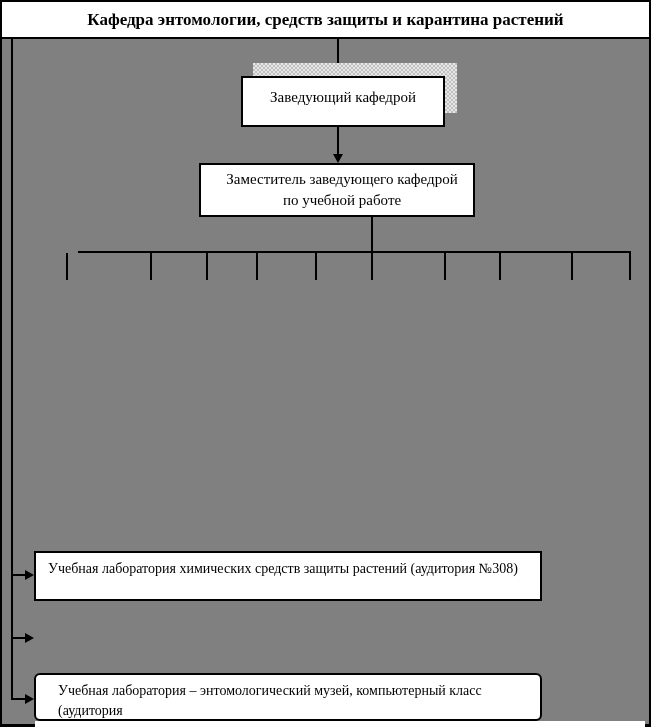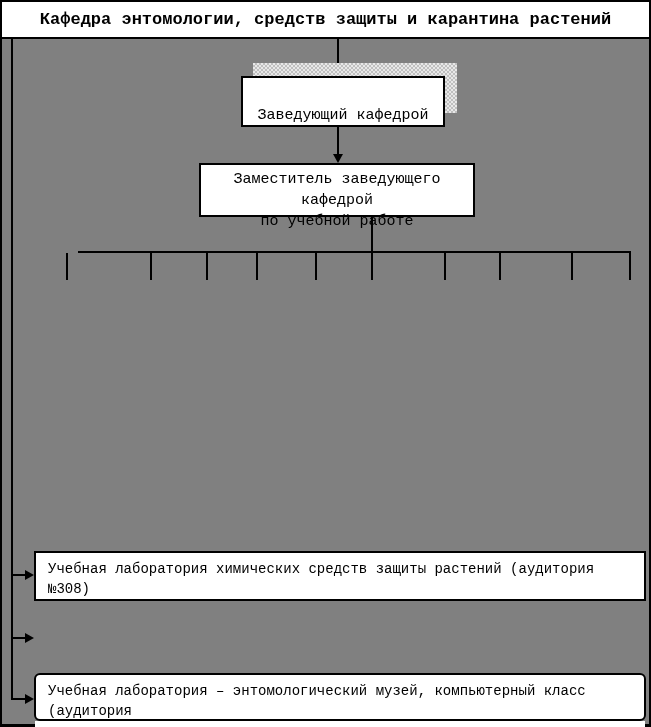--- a/index.html
+++ b/index.html
@@ -1,20 +1,20 @@
 <!DOCTYPE html>
 <html><head>
 <meta charset="utf-8">
 <style>
   html,body{margin:0;padding:0;background:#ffffff;}
   #stage{
     position:relative;
     width:651px;height:727px;
     background:#808080;
-    font-family:Liberation Mono, monospace;
+    font-family:Liberation Serif, serif;
     color:#000;
     overflow:hidden;
   }
   
   .edge{position:absolute;background:#000;z-index:1;}
   #edge-left{left:0;top:0;width:2px;height:727px;}
   #edge-right{left:649px;top:0;width:2px;height:727px;}
   #edge-bottom{left:0;top:724px;width:651px;height:3px;}
 
   
@@ -33,37 +33,37 @@
   .arrow-right{position:absolute;width:0;height:0;z-index:2;
     border-top:5px solid transparent;border-bottom:5px solid transparent;
     border-left:9px solid #000;}
 
   
   .node{
     position:absolute;background:#fff;border:2px solid #000;
     box-sizing:border-box;z-index:3;font-size:15px;line-height:21px;
     text-align:center;
   }
-  #node-head{left:241px;top:76px;width:204px;height:51px;padding-top:27px;}
+  #node-head{left:241px;top:76px;width:204px;height:51px;padding-top:9px;}
   #node-deputy{left:199px;top:163px;width:276px;height:54px;padding-top:4px;}
   #shadow-head{
     position:absolute;left:253px;top:63px;width:204px;height:50px;z-index:2;
     background:conic-gradient(#bfbfbf 25%,#e8e8e8 0 50%,#bfbfbf 0 75%,#e8e8e8 0);
     background-size:4px 4px;
   }
   .labbox{
-    position:absolute;left:34px;width:612px;background:#fff;
+    position:absolute;left:34px;width:508px;background:#fff;
     border:2px solid #000;box-sizing:border-box;z-index:3;
     font-size:14px;line-height:20px;text-align:left;
     padding:6px 12px 0 12px;
   }
   #lab-1{top:551px;height:50px;}
   #lab-2{top:612px;height:50px;}
   #lab-3{top:673px;height:48px;border-radius:6px;}
-  .labline{display:block;}
+  .labline{display:block;padding-left:10px;}
   
   #bottom-strip{position:absolute;left:35px;top:721px;width:610px;height:6px;background:#fff;z-index:3;}
 </style>
 </head>
 <body>
 
 <div id="stage">
 
   <div class="edge" id="edge-left"></div>
   <div class="edge" id="edge-right"></div>

